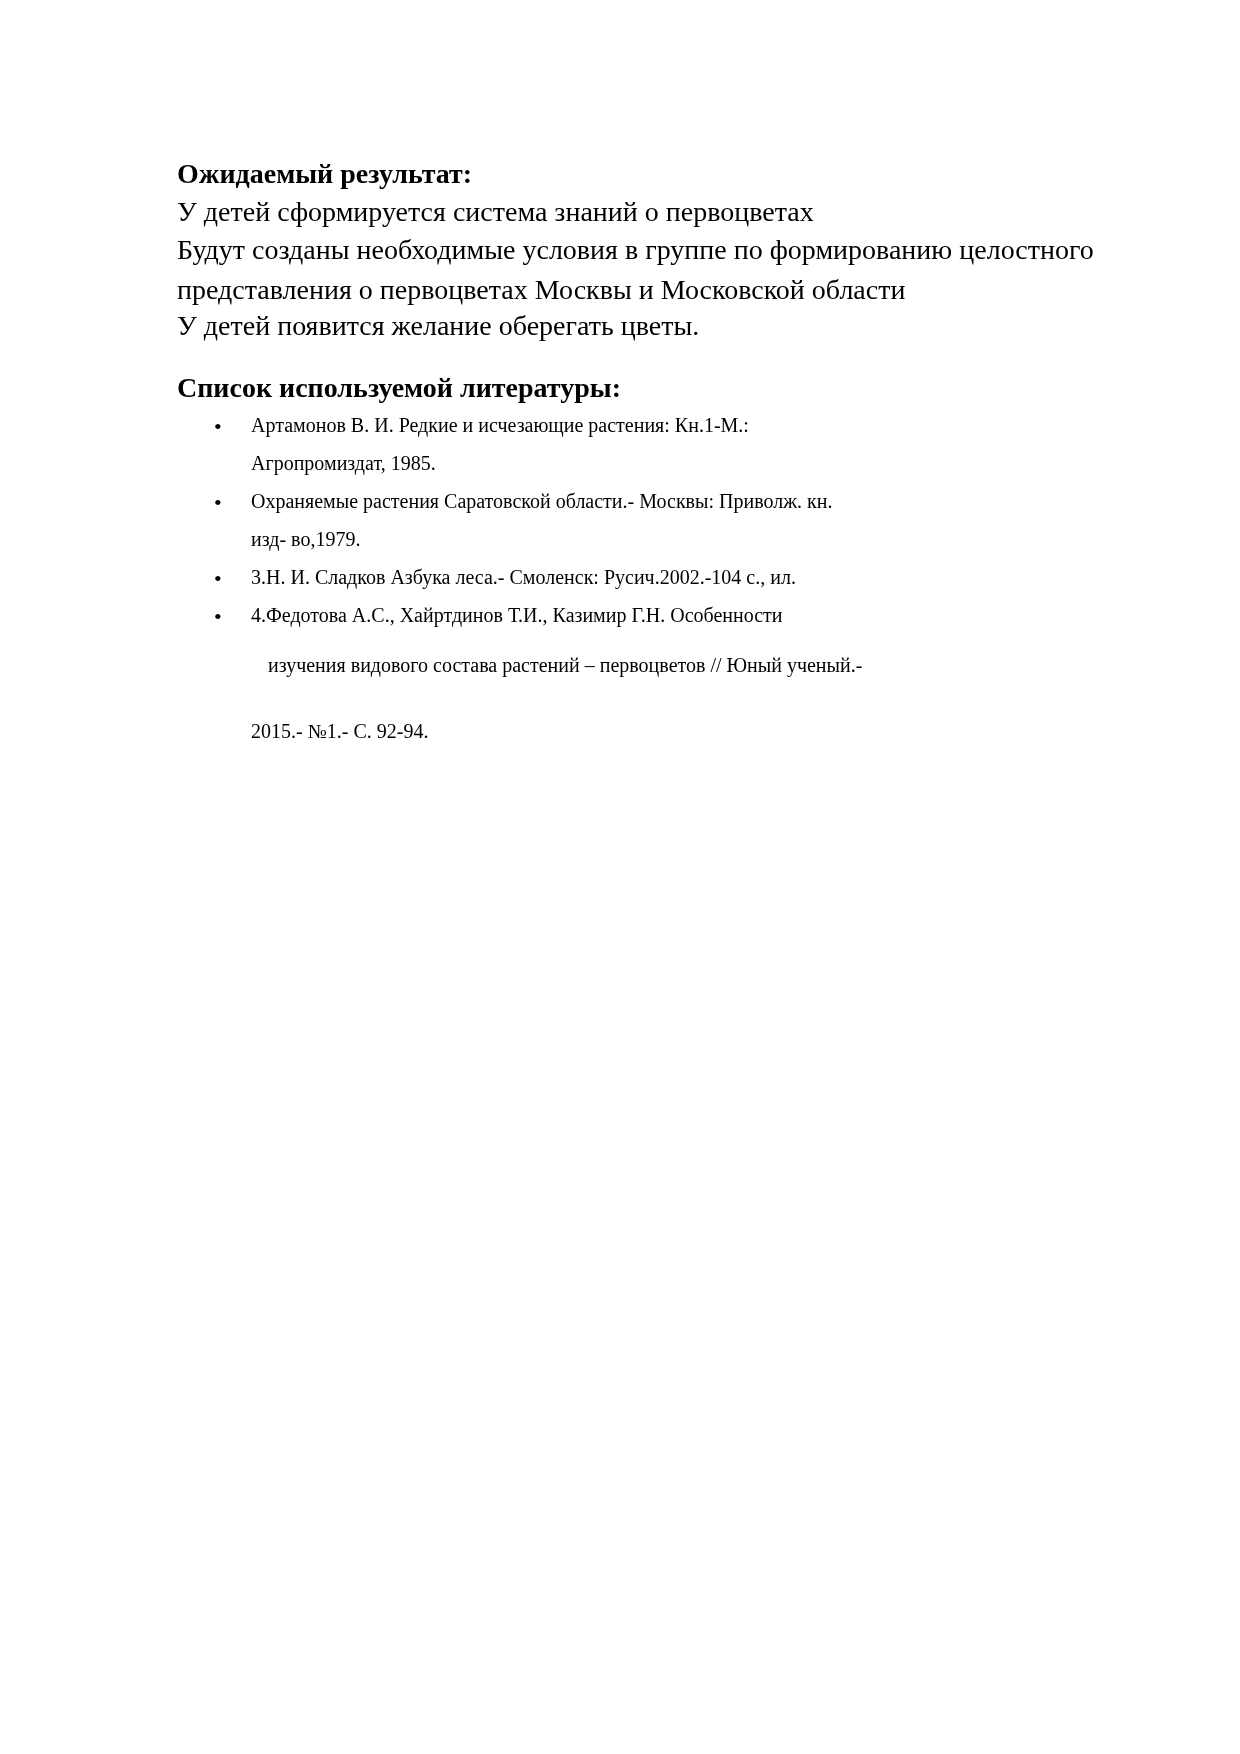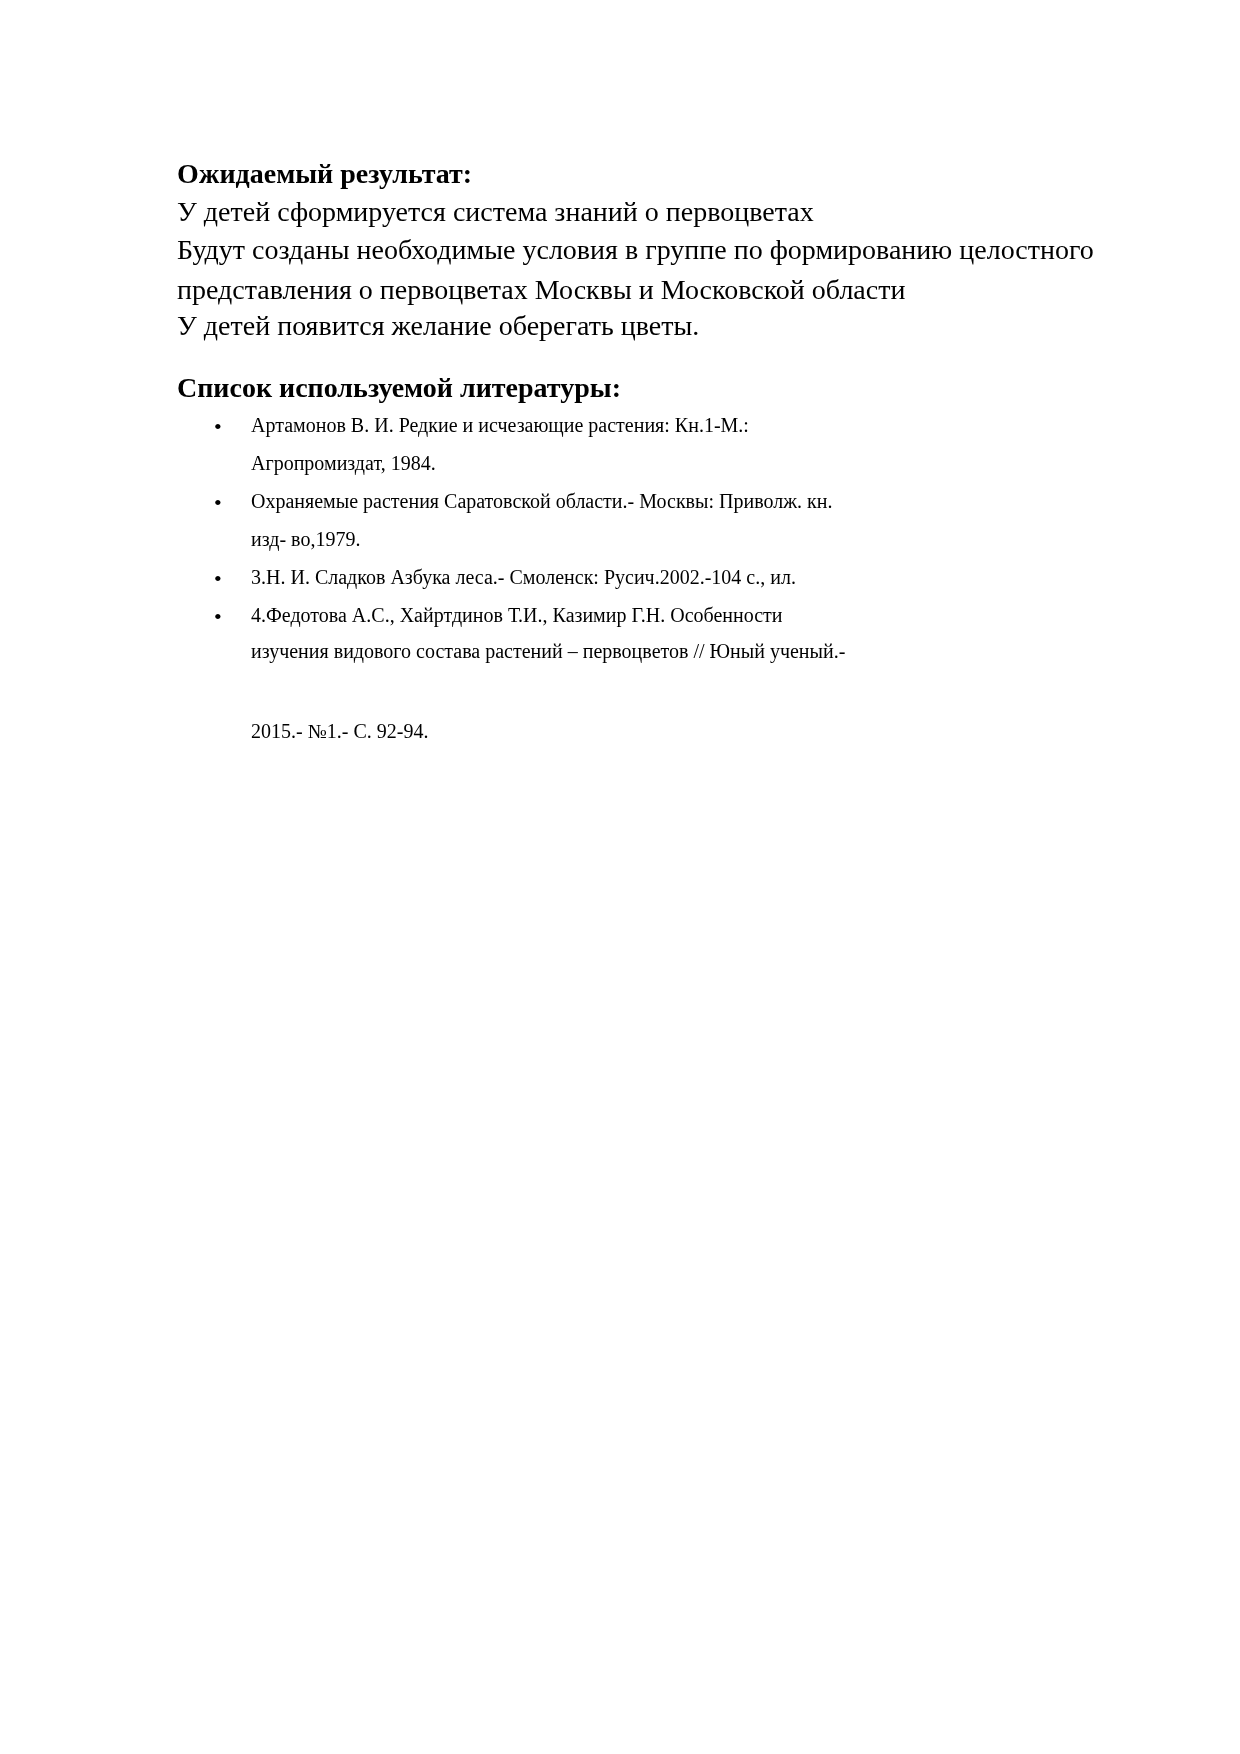--- a/index.html
+++ b/index.html
@@ -44,35 +44,35 @@
   <div class="line" style="top:231px;">Будут созданы необходимые условия в группе по формированию целостного</div>
   <div class="line" style="top:251px;margin-top:20px;">представления о первоцветах Москвы и Московской области</div>
   <div class="line" style="top:307px;">У детей появится желание оберегать цветы.</div>
 
   <div class="line bold" style="top:369px;text-align:right;">Список используемой литературы:</div>
 
   <div>
     <div>
       <span class="bullet" style="top:408px;">•</span>
       <div class="item-line" style="top:406px;">Артамонов В. И. Редкие и исчезающие растения: Кн.1-М.:</div>
-      <div class="item-line" style="top:444px;">Агропромиздат, 1984.</div>
+      <div class="item-line" style="top:444px;">Агропромиздат, 1985.</div>
     </div>
 
     <div>
       <span class="bullet" style="top:484px;">•</span>
       <div class="item-line" style="top:482px;">Охраняемые растения Саратовской области.- Москвы: Приволж. кн.</div>
       <div class="item-line" style="top:520px;">изд- во,1979.</div>
     </div>
 
     <div>
       <span class="bullet" style="top:560px;">•</span>
       <div class="item-line" style="top:558px;">3.Н. И. Сладков Азбука леса.- Смоленск: Русич.2002.-104 с., ил.</div>
     </div>
 
     <div>
       <span class="bullet" style="top:598px;">•</span>
       <div class="item-line" style="top:596px;">4.Федотова А.С., Хайртдинов Т.И., Казимир Г.Н. Особенности</div>
-      <div class="item-line" style="top:632px;">изучения видового состава растений – первоцветов // Юный ученый.-</div>
+      <div class="item-line" style="top:646px;margin-left:17px;">изучения видового состава растений – первоцветов // Юный ученый.-</div>
       <div class="item-line" style="top:712px;">2015.- №1.- С. 92-94.</div>
     </div>
   </div>
 
 </div>
 
 </body></html>

